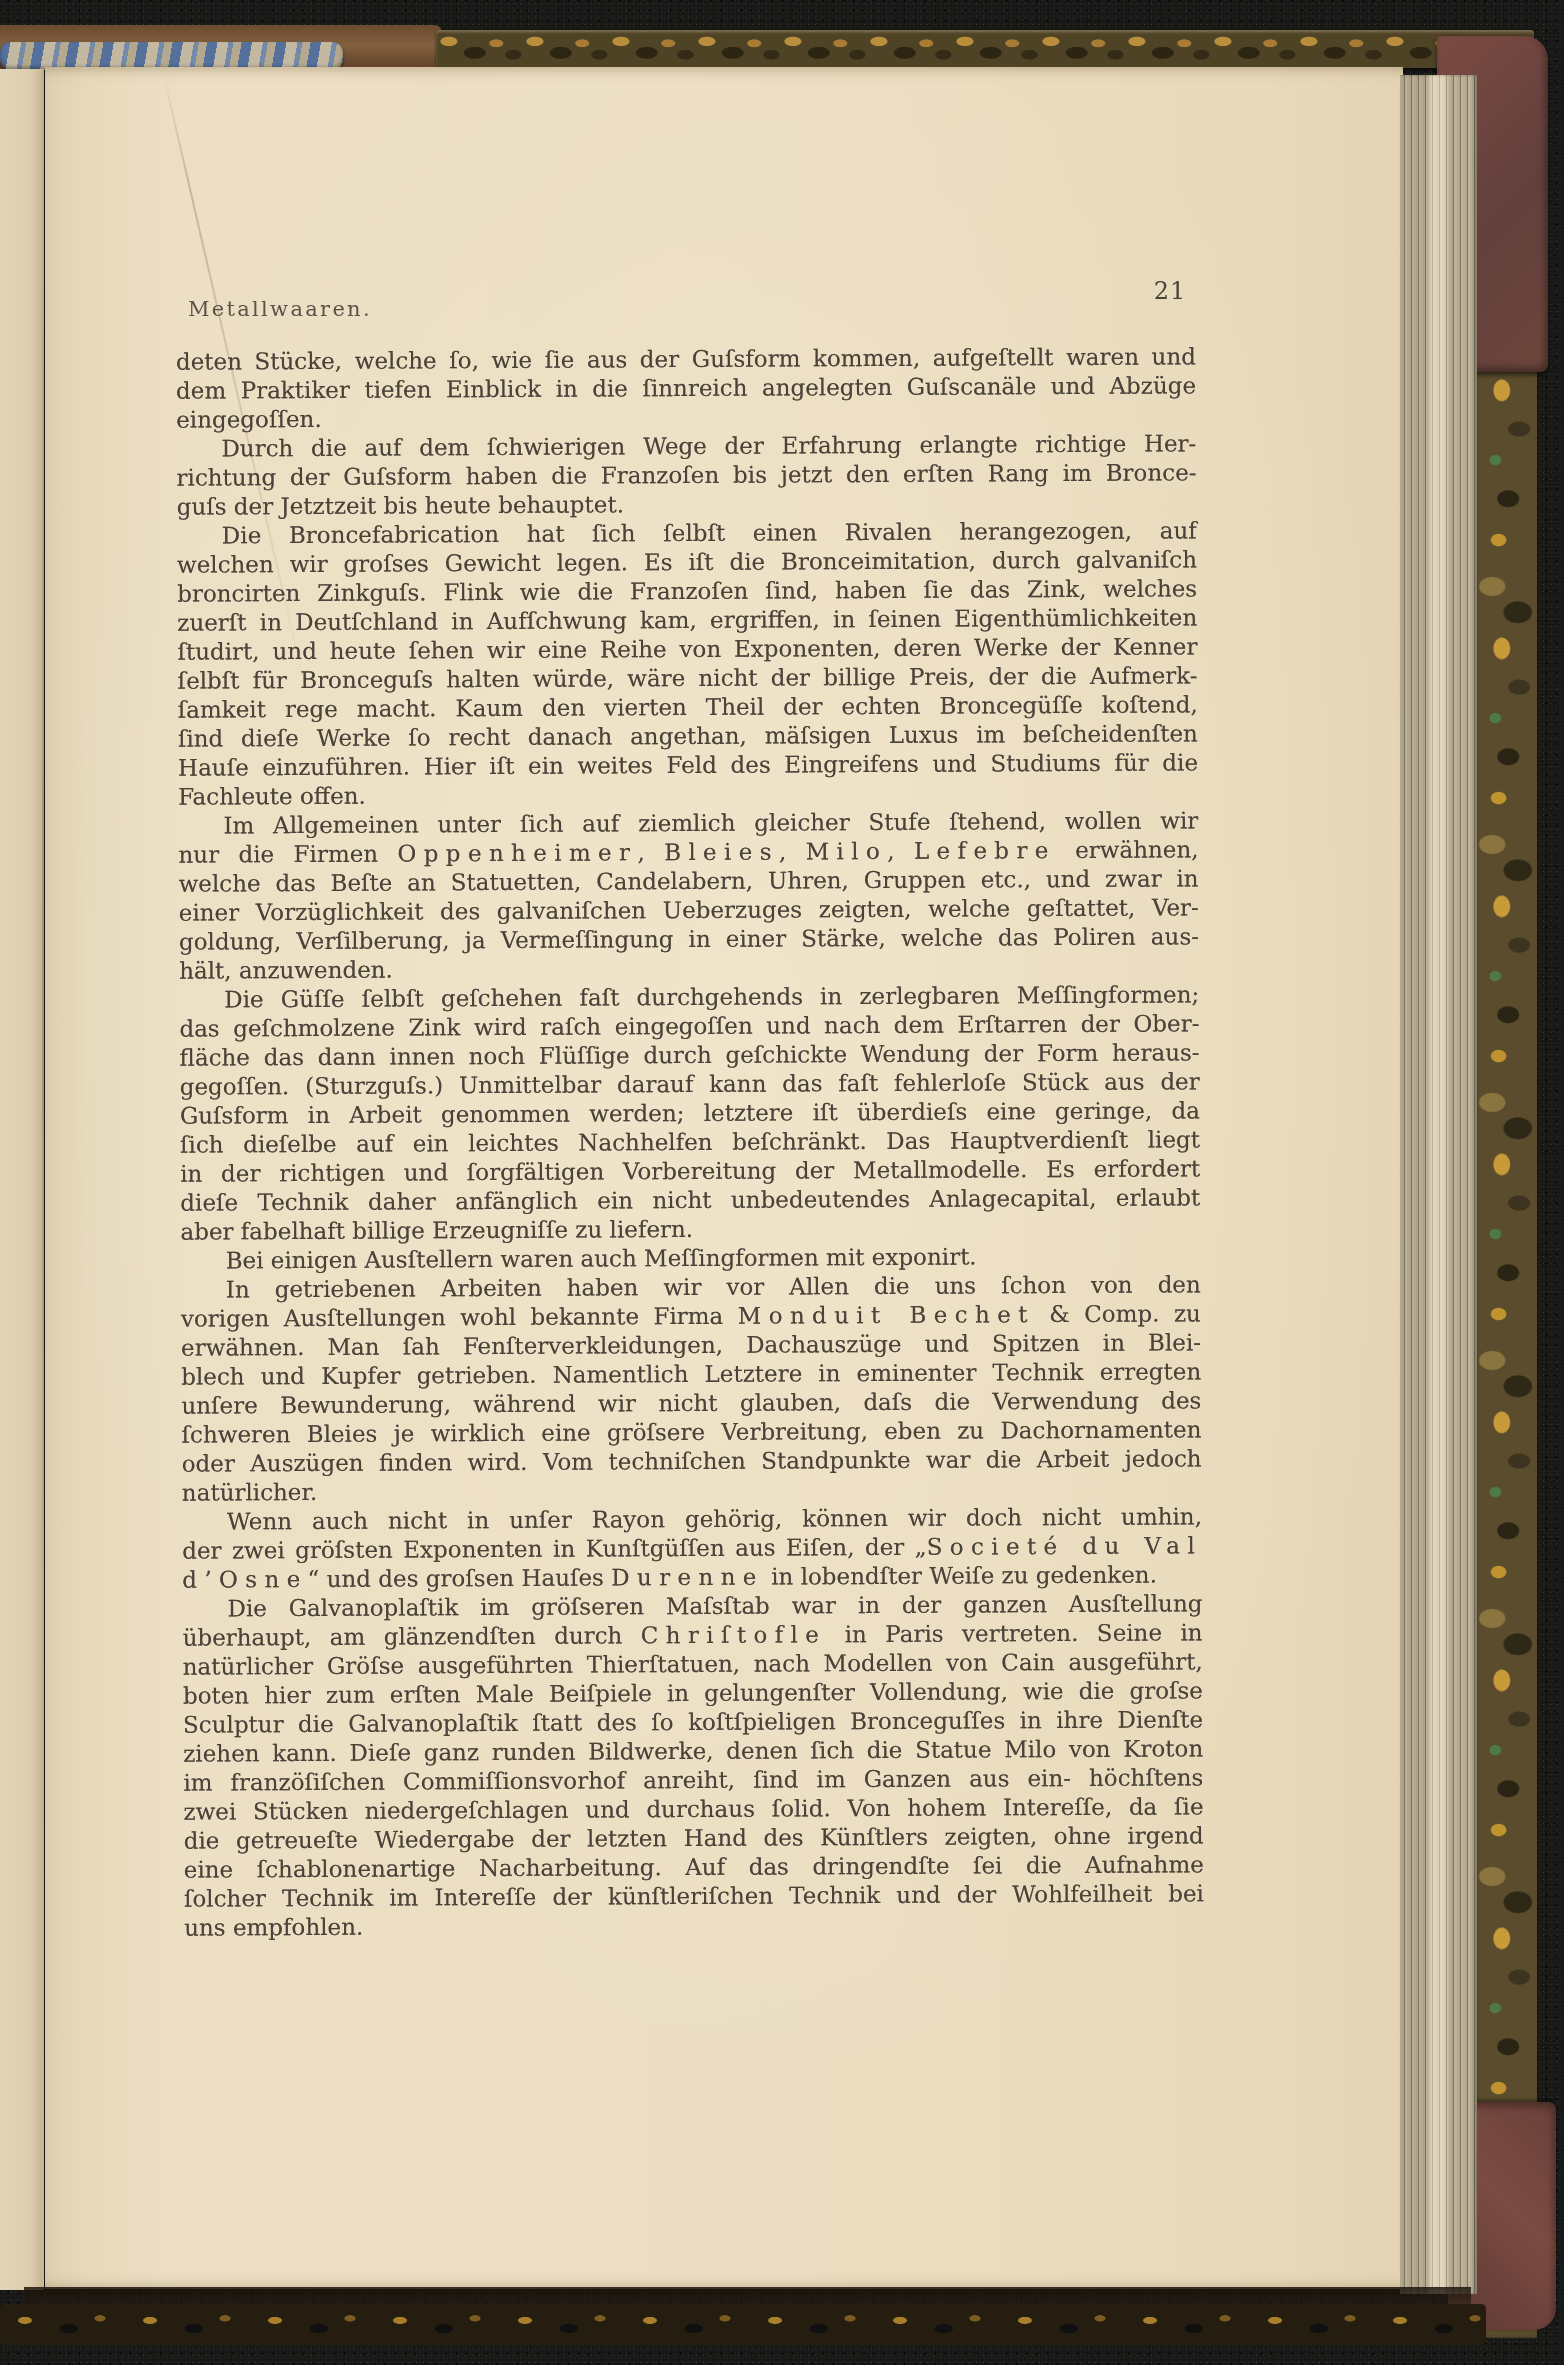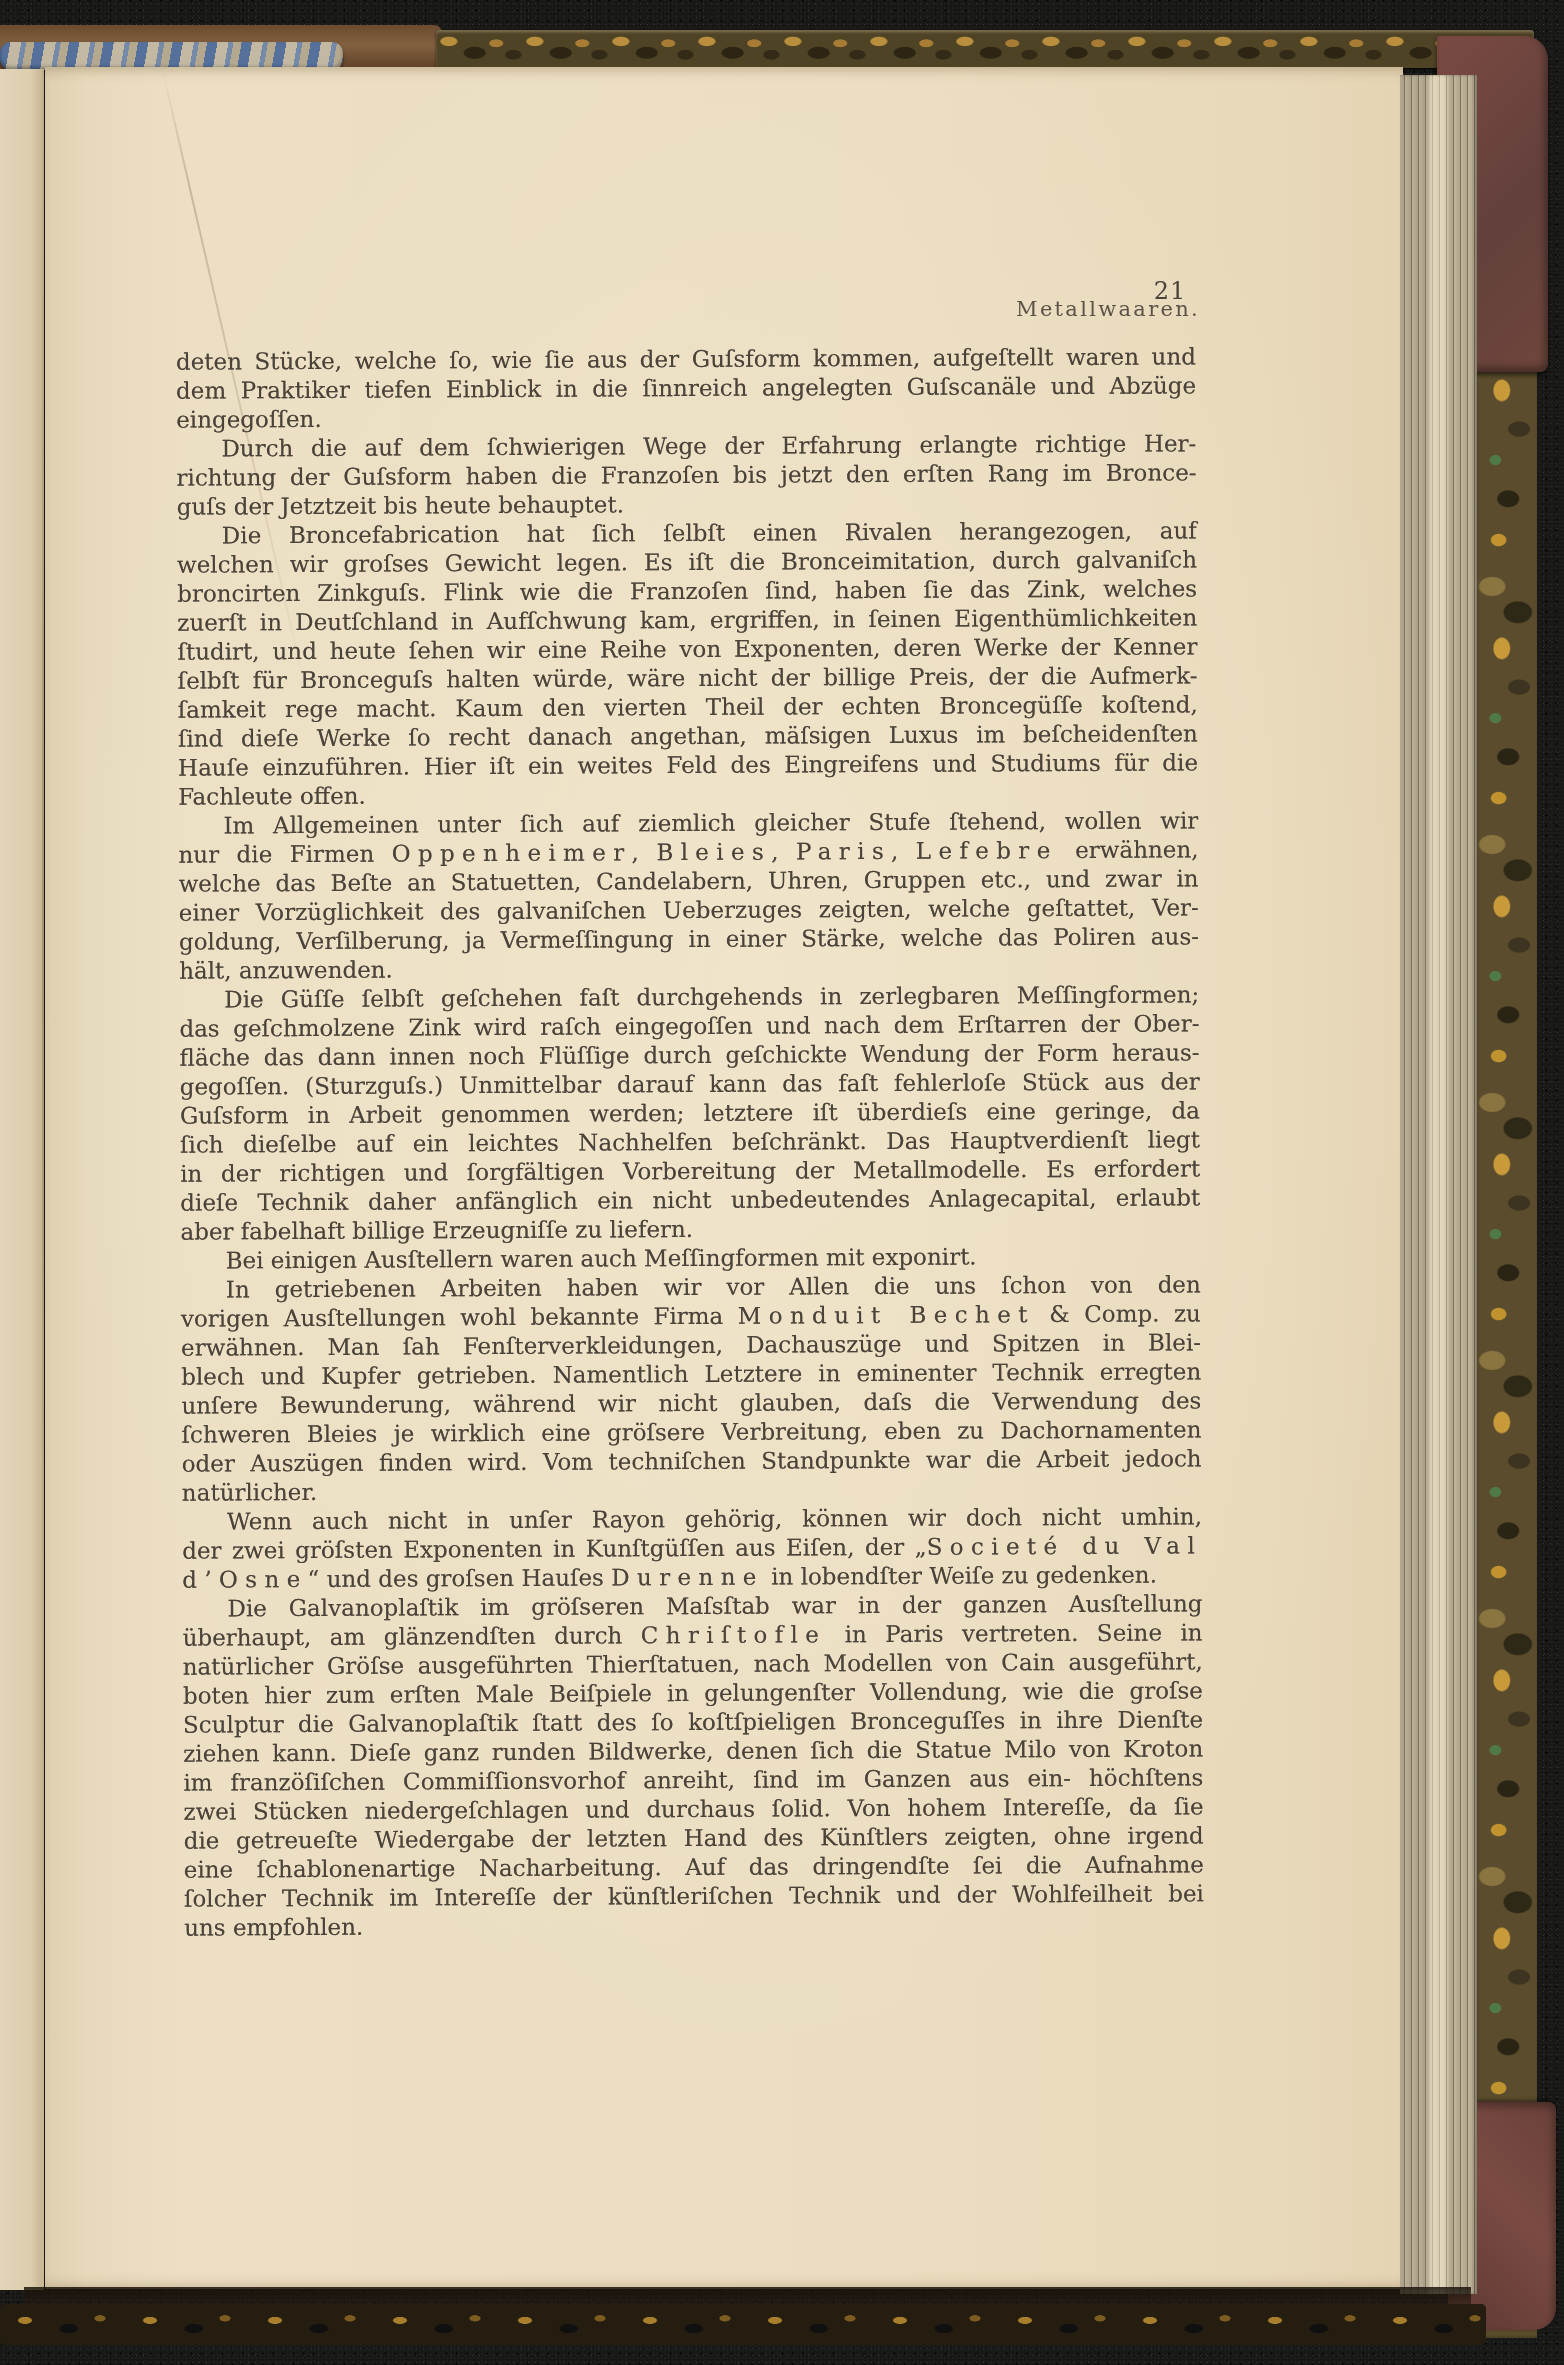--- a/index.html
+++ b/index.html
@@ -103,21 +103,21 @@
   .fore-edge{
     position:absolute;left:1400px;top:75px;width:77px;height:2219px;
     background:
       linear-gradient(90deg,rgba(110,100,82,0.28) 0 36%,rgba(236,226,200,0.55) 40% 58%,rgba(110,100,82,0.22) 64% 100%),
       repeating-linear-gradient(90deg,#cfc3a8 0 1.6px,#998e77 1.6px 2.3px,#c5b99e 2.3px 3.9px,#83795f 3.9px 4.7px,#d6caaf 4.7px 7px);
     box-shadow:inset -2.3px 0 3.1px rgba(0,0,0,0.35);
   }
   
   .running-head{position:absolute;left:135px;top:210px;width:1020px;height:63px;}
   .head-title{
-    position:absolute;left:8px;right:0;top:20.3px;text-align:right;
+    position:absolute;left:8px;right:0;top:20.3px;text-align:left;
     font-size:21px;letter-spacing:2.3px;color:#5b5248;
   }
   .page-number{
     position:absolute;right:14px;top:0;font-size:24px;color:#4b433a;letter-spacing:0.8px;
   }
   
   .text-block{
     position:absolute;left:135px;top:278px;width:1020px;
     transform:rotate(-0.3deg);
     color:#4b433a;font-size:23px;line-height:29px;
@@ -172,21 +172,21 @@
           <div class="tline"><span>zuerſt in Deutſchland in Aufſchwung kam, ergriffen, in ſeinen Eigenthümlichkeiten</span></div>
           <div class="tline"><span>ſtudirt, und heute ſehen wir eine Reihe von Exponenten, deren Werke der Kenner</span></div>
           <div class="tline"><span>ſelbſt für Bronceguſs halten würde, wäre nicht der billige Preis, der die Aufmerk-</span></div>
           <div class="tline"><span>ſamkeit rege macht.  Kaum den vierten Theil der echten Broncegüſſe koſtend,</span></div>
           <div class="tline"><span>ſind dieſe Werke ſo recht danach angethan, mäſsigen Luxus im beſcheidenſten</span></div>
           <div class="tline"><span>Hauſe einzuführen. Hier iſt ein weites Feld des Eingreifens und Studiums für die</span></div>
           <div class="tline last"><span>Fachleute offen.</span></div>
         </div>
         <div>
           <div class="tline ind"><span>Im Allgemeinen unter ſich auf ziemlich gleicher Stufe ſtehend, wollen wir</span></div>
-          <div class="tline"><span>nur die Firmen </span><span class="sperr">Oppenheimer</span><span>, </span><span class="sperr">Bleies</span><span>, </span><span class="sperr">Paris</span><span>, </span><span class="sperr">Lefebre</span><span> erwähnen,</span></div>
+          <div class="tline"><span>nur die Firmen </span><span class="sperr">Oppenheimer</span><span>, </span><span class="sperr">Bleies</span><span>, </span><span class="sperr">Milo</span><span>, </span><span class="sperr">Lefebre</span><span> erwähnen,</span></div>
           <div class="tline"><span>welche das Beſte an Statuetten, Candelabern, Uhren, Gruppen etc., und zwar in</span></div>
           <div class="tline"><span>einer Vorzüglichkeit des galvaniſchen Ueberzuges zeigten, welche geſtattet, Ver-</span></div>
           <div class="tline"><span>goldung, Verſilberung, ja Vermeſſingung in einer Stärke, welche das Poliren aus-</span></div>
           <div class="tline last"><span>hält, anzuwenden.</span></div>
         </div>
         <div>
           <div class="tline ind"><span>Die Güſſe ſelbſt geſchehen faſt durchgehends in zerlegbaren Meſſingformen;</span></div>
           <div class="tline"><span>das geſchmolzene Zink wird raſch eingegoſſen und nach dem Erſtarren der Ober-</span></div>
           <div class="tline"><span>fläche das dann innen noch Flüſſige durch geſchickte Wendung der Form heraus-</span></div>
           <div class="tline"><span>gegoſſen. (Sturzguſs.)  Unmittelbar darauf kann das faſt fehlerloſe Stück aus der</span></div>

